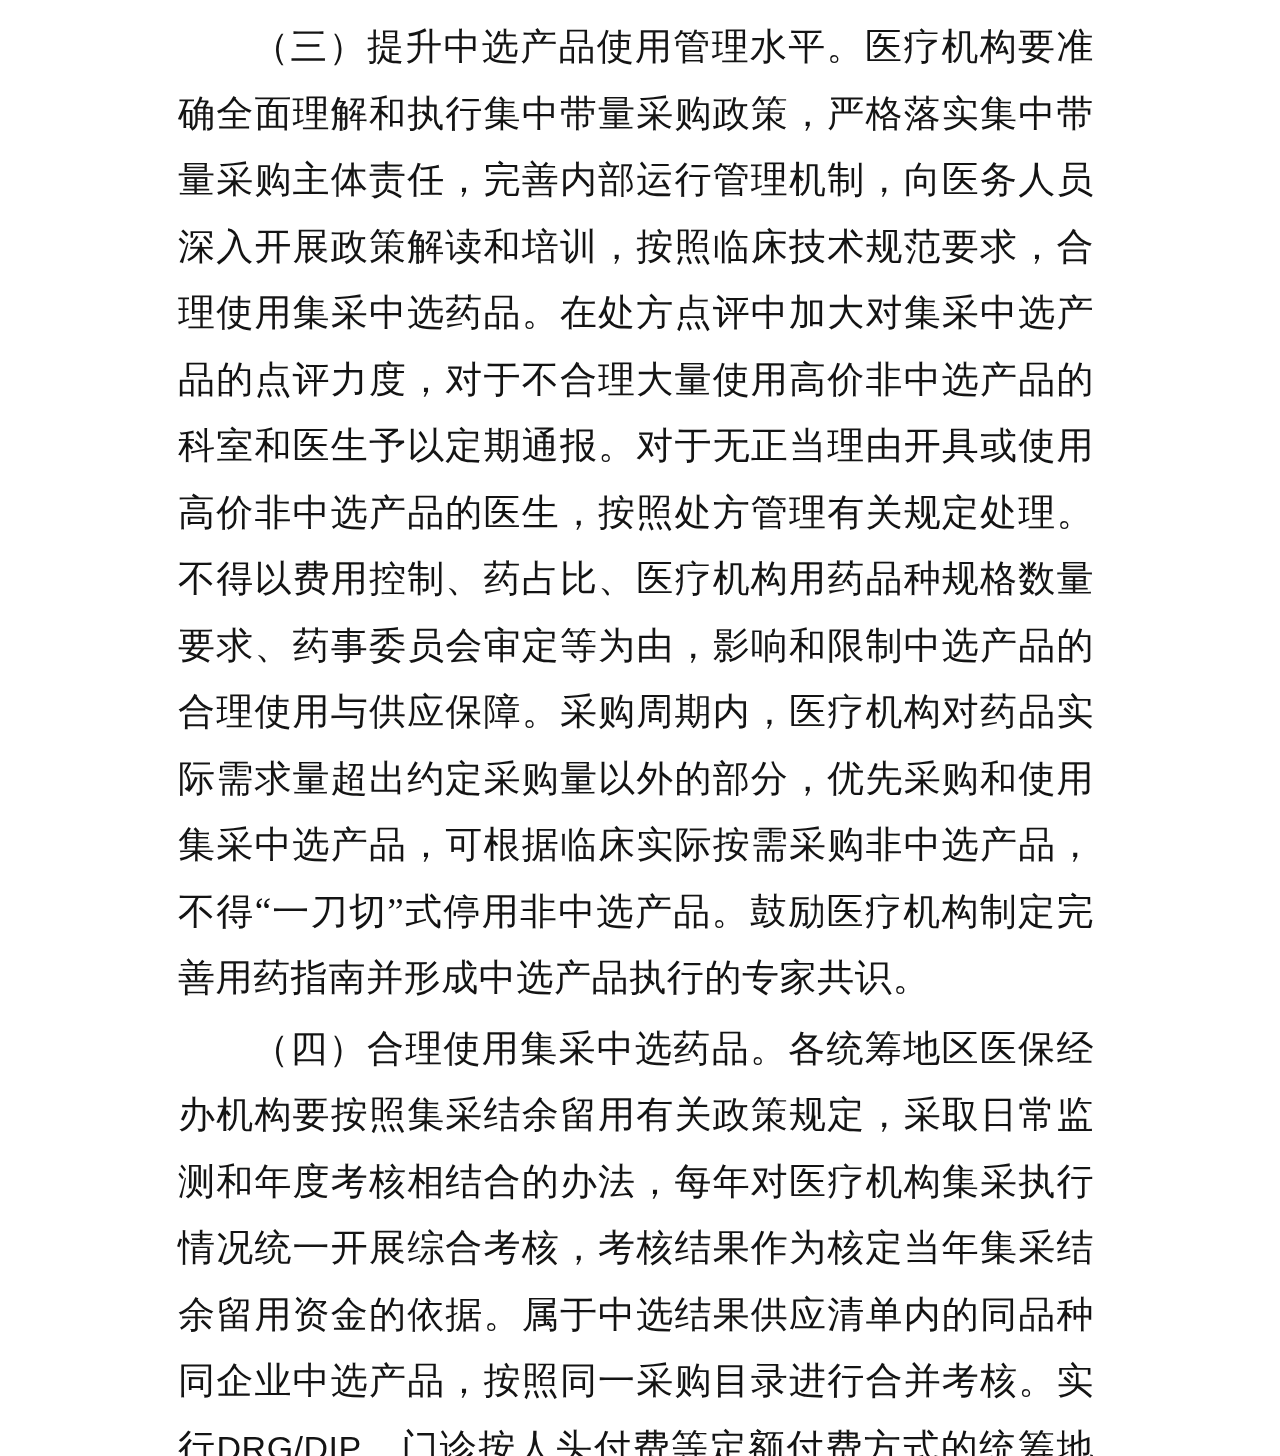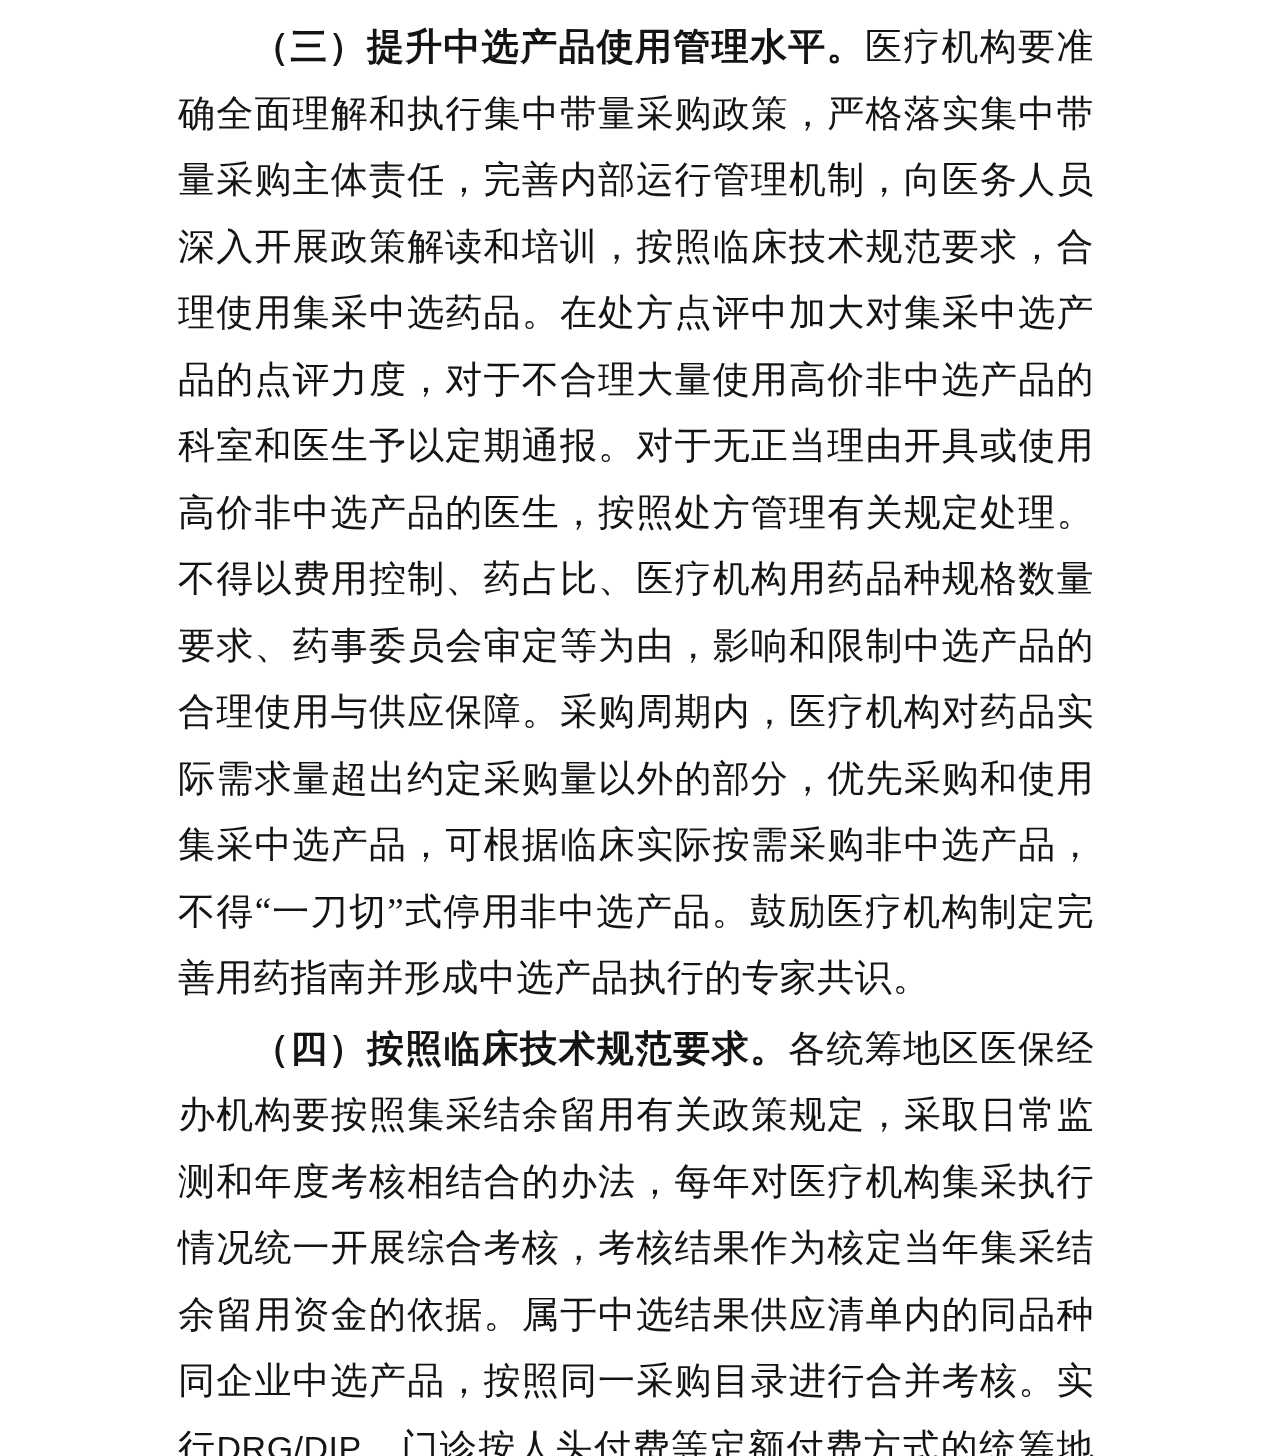--- a/index.html
+++ b/index.html
@@ -29,31 +29,31 @@
     text-align: justify;
     text-justify: inter-ideograph;
     letter-spacing: 0.6px;
     text-indent: 2em;
     font-weight: 500;
   }
   .para + .para {
     margin-top: 4px;
   }
   .lead {
-    font-weight: 700;
+    font-weight: 400;
   }
   
   .latin {
     font-family: "Liberation Sans", "DejaVu Sans", sans-serif;
     font-size: 34px;
     letter-spacing: 0.5px;
   }
 </style>
 </head>
 <body>
 
 <div class="page">
 
   <p class="para"><span class="lead">（三）提升中选产品使用管理水平。</span><span>医疗机构要准确全面理解和执行集中带量采购政策，严格落实集中带量采购主体责任，完善内部运行管理机制，向医务人员深入开展政策解读和培训，按照临床技术规范要求，合理使用集采中选药品。在处方点评中加大对集采中选产品的点评力度，对于不合理大量使用高价非中选产品的科室和医生予以定期通报。对于无正当理由开具或使用高价非中选产品的医生，按照处方管理有关规定处理。不得以费用控制、药占比、医疗机构用药品种规格数量要求、药事委员会审定等为由，影响和限制中选产品的合理使用与供应保障。采购周期内，医疗机构对药品实际需求量超出约定采购量以外的部分，优先采购和使用集采中选产品，可根据临床实际按需采购非中选产品，不得“一刀切”式停用非中选产品。鼓励医疗机构制定完善用药指南并形成中选产品执行的专家共识。</span></p>
 
-  <p class="para"><span class="lead">（四）按照临床技术规范要求。</span><span>各统筹地区医保经办机构要按照集采结余留用有关政策规定，采取日常监测和年度考核相结合的办法，每年对医疗机构集采执行情况统一开展综合考核，考核结果作为核定当年集采结余留用资金的依据。属于中选结果供应清单内的同品种同企业中选产品，按照同一采购目录进行合并考核。实行</span><span class="latin">DRG/DIP</span><span>、门诊按人头付费等定额付费方式的统筹地区，考核结果作为相关付费方式年度清算的重要依据。因纳入国家和本省份重点监控合理用</span></p>
+  <p class="para"><span class="lead">（四）合理使用集采中选药品。</span><span>各统筹地区医保经办机构要按照集采结余留用有关政策规定，采取日常监测和年度考核相结合的办法，每年对医疗机构集采执行情况统一开展综合考核，考核结果作为核定当年集采结余留用资金的依据。属于中选结果供应清单内的同品种同企业中选产品，按照同一采购目录进行合并考核。实行</span><span class="latin">DRG/DIP</span><span>、门诊按人头付费等定额付费方式的统筹地区，考核结果作为相关付费方式年度清算的重要依据。因纳入国家和本省份重点监控合理用</span></p>
 
 </div>
 
 </body></html>

